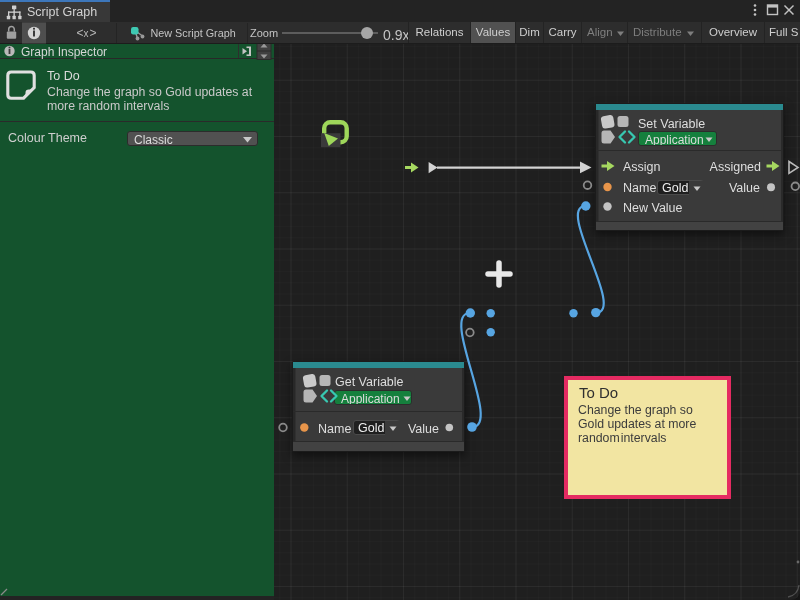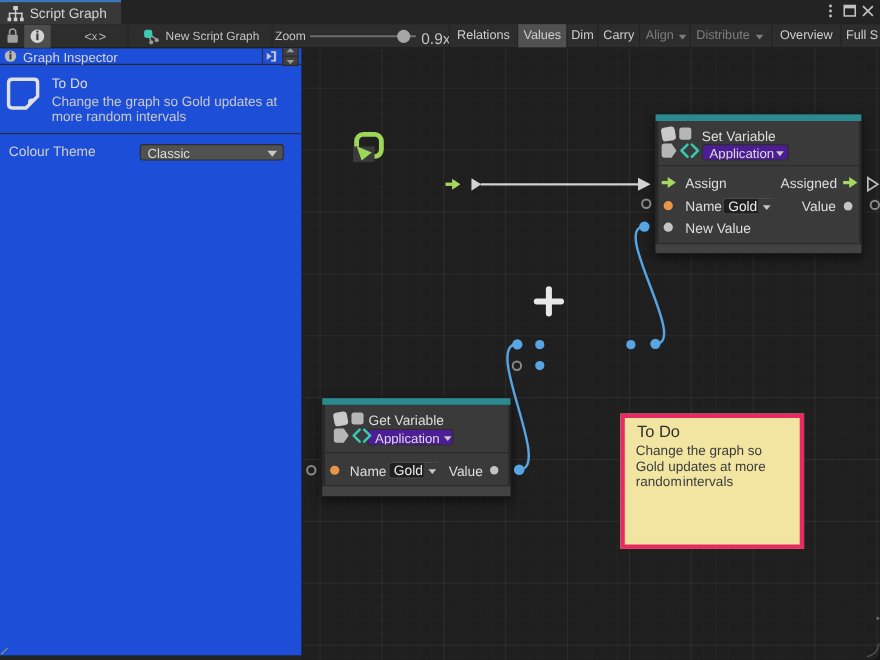--- a/index.html
+++ b/index.html
@@ -24,36 +24,36 @@
          border-top:2px solid #3d77bb; }
   #tab .lbl { position:absolute; left:27px; top:3px; font-size:12.5px; color:#d2d2d2; }
   
   #toolbar { position:absolute; left:0; top:22px; width:800px; height:22px; background:#2d2d2d;
              border-bottom:1px solid #1c1c1c; }
   .tbtn { position:absolute; top:22px; height:21px; font-size:11.5px; color:#cfcfcf;
           text-align:center; line-height:21px; border-left:1px solid #232323; }
   .tbtn.dim { color:#7e7e7e; }
   .tbtn.on { background:#515151; }
   
-  #panel { position:absolute; left:0; top:44px; width:273.5px; height:552px; background:#1d4ed8; }
+  #panel { position:absolute; left:0; top:44px; width:273.5px; height:552px; background:#14532d; }
   #panelbottom { position:absolute; left:0; top:596px; width:274px; height:4px; background:#232323; }
   #phead { position:absolute; left:0; top:0; width:273.5px; height:15px;
            border-bottom:1px solid #282828; }
   #phead .t { position:absolute; left:21px; top:1px; font-size:12px; color:#d6d6d6; }
   .divline { position:absolute; left:0; width:273.5px; height:1px; background:#2a2a2a; }
   
   .node { position:absolute; background:#3a3a3a; border:1px solid #1b1b1b; border-radius:2px;
           box-shadow:0 4px 10px rgba(0,0,0,.5), inset 2.5px 0 0 rgba(25,25,25,.55), inset -2px 0 0 rgba(25,25,25,.45), inset 0 -2px 0 rgba(25,25,25,.35); }
   .cbar { position:absolute; left:0; top:0; right:0; height:6px; }
   .ndiv { position:absolute; left:0; right:0; height:1px; background:#2a2a2a; }
   .nfoot { position:absolute; left:0; right:0; bottom:0; background:#424242;
            border-top:1px solid #2a2a2a; }
   .ntxt { position:absolute; font-size:12.5px; color:#dedede; white-space:nowrap; }
   .nsub { position:absolute; font-size:10.5px; color:#b2b2b2; white-space:nowrap; }
-  .ddrop { position:absolute; background:#4c1d95; border:1px solid #2c2c2c; border-radius:3px;
+  .ddrop { position:absolute; background:#15803d; border:1px solid #2c2c2c; border-radius:3px;
            overflow:hidden; }
   .ddrop .dt { position:absolute; left:6px; top:1px; font-size:12px; color:#dcdcdc; white-space:nowrap; }
   .numbox { position:absolute; background:#262626; border:1px solid #1a1a1a; border-radius:3px;
             color:#dcdcdc; font-size:11.5px; text-align:center; }
   .goldbox { position:absolute; background:#1f1f1f; border:1px solid #4a4a4a; border-radius:3px; }
   svg { position:absolute; left:0; top:0; }
   #overlay { position:absolute; left:0; top:0; width:800px; height:600px; pointer-events:none; }
   
   #note { position:absolute; left:564px; top:376px; width:167px; height:123px;
           background:#f2e5a2; border:4px solid #e52b62; }

